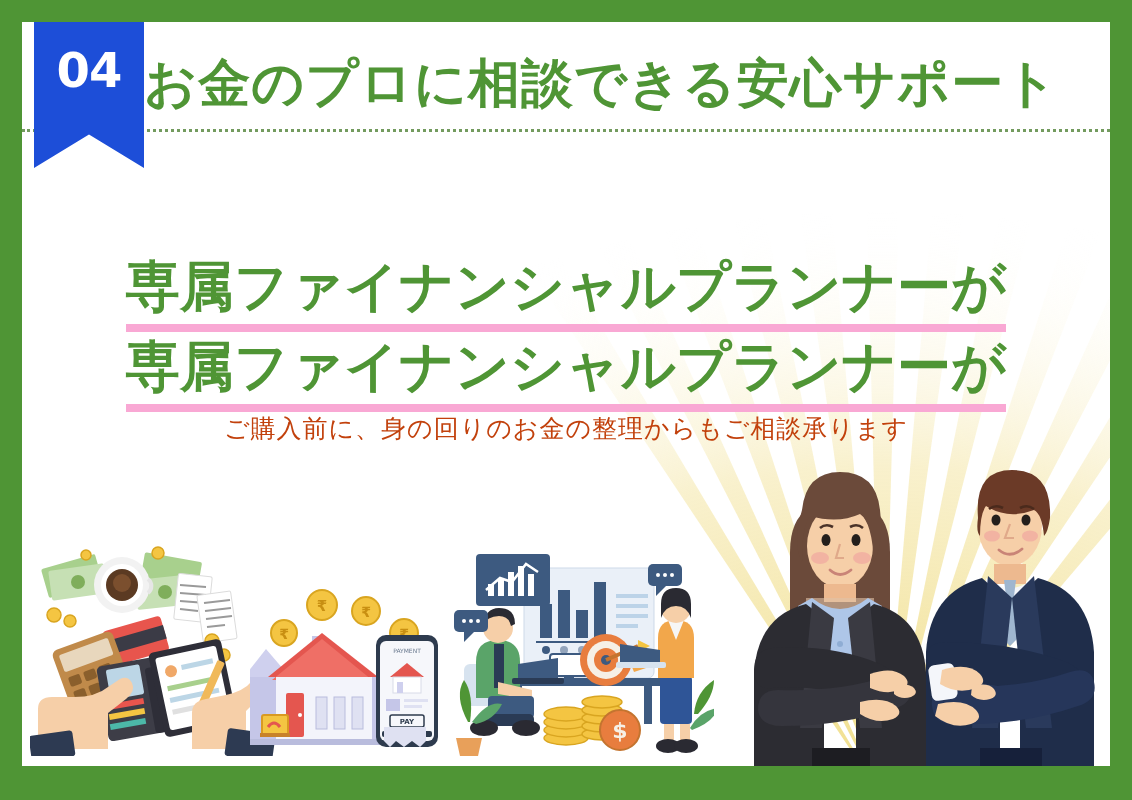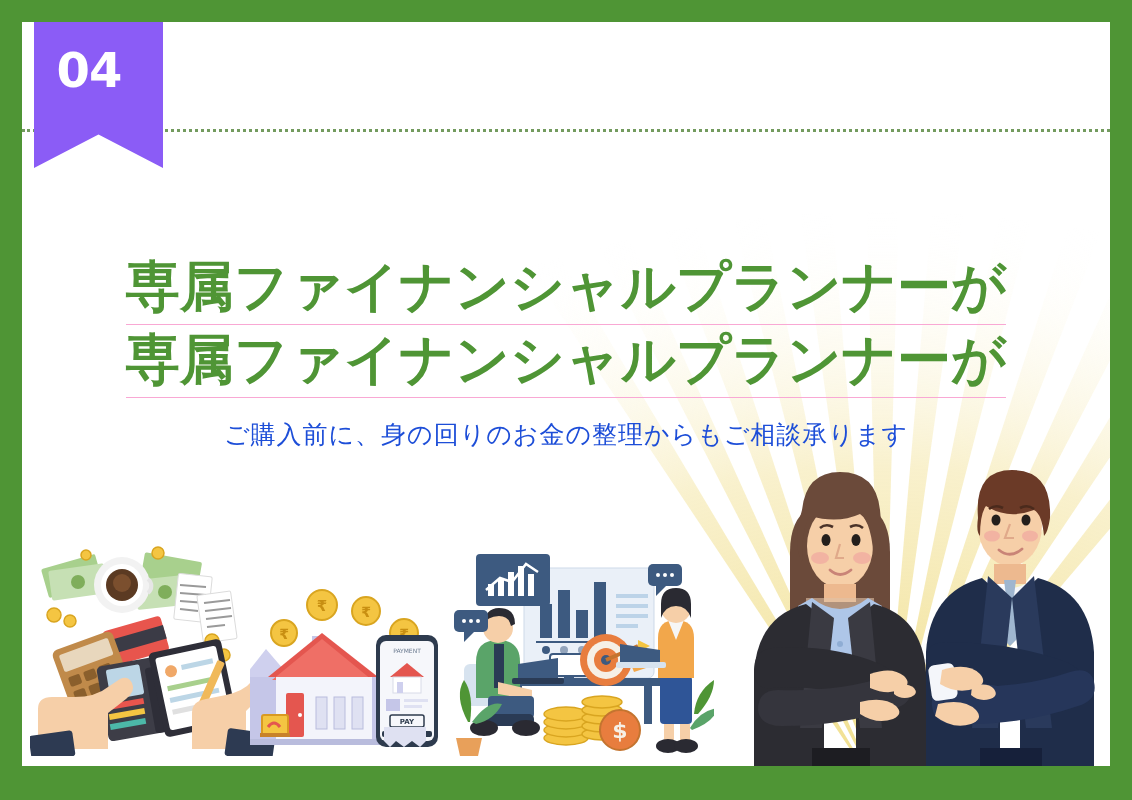--- a/index.html
+++ b/index.html
@@ -33,24 +33,23 @@
     position:absolute;
     left:0;top:107px;
     width:1088px;height:0;
     border-top:3px dotted #5b8a43;
     opacity:.85;
   }
   .ribbon{
     position:absolute;
     left:12px;top:-22px;
     width:110px;height:168px;
-    background:#8b5cf6;
+    background:#1d4ed8;
     clip-path:polygon(0 0,100% 0,100% 100%,50% 80%,0 100%);
     z-index:3;
-    padding-left:19px;
   }
   .ribbon-num{
     position:absolute;
     left:0;top:46px;width:110px;
     text-align:center;
     color:#ffffff;
     font-size:48px;
     font-weight:bold;
     letter-spacing:-1px;
     line-height:1;
@@ -87,26 +86,25 @@
   .headline{
     color:#4f9535;
     font-size:54px;
     font-weight:bold;
     line-height:1.30;
     letter-spacing:0px;
     white-space:nowrap;
   }
   .headline span{
     display:inline-block;
-    border-bottom:1px solid #f9a8d4;
+    border-bottom:8px solid #f9a8d4;
     padding-bottom:2px;
   }
   .subtitle{
-    margin-top:20px;
-    color:#1d4ed8;
+    color:#c2410c;
     font-size:25px;
     font-weight:500;
     letter-spacing:1px;
     white-space:nowrap;
   }
 
   
   .art{position:absolute;z-index:3;}
   .art svg{display:block;}
   .art-desk{left:8px;bottom:22px;width:250px;height:215px;}
@@ -153,20 +151,21 @@
         </mask>
       </defs>
       <rect width="1088" height="756" fill="url(#rayFade)" mask="url(#rayMask)"></rect>
     </svg>
 
     <div class="header">
       <div class="dotted-rule"></div>
       <div class="ribbon">
         <div class="ribbon-num">04</div>
       </div>
+      <div class="header-title">お金のプロに相談できる安心サポート</div>
     </div>
 
     <div class="headline-wrap">
       <div class="headline">
         <span>専属ファイナンシャルプランナーが</span>
       </div>
       <div class="headline">
         <span>専属ファイナンシャルプランナーが</span>
       </div>
       <div class="subtitle">ご購入前に、身の回りのお金の整理からもご相談承ります</div>

